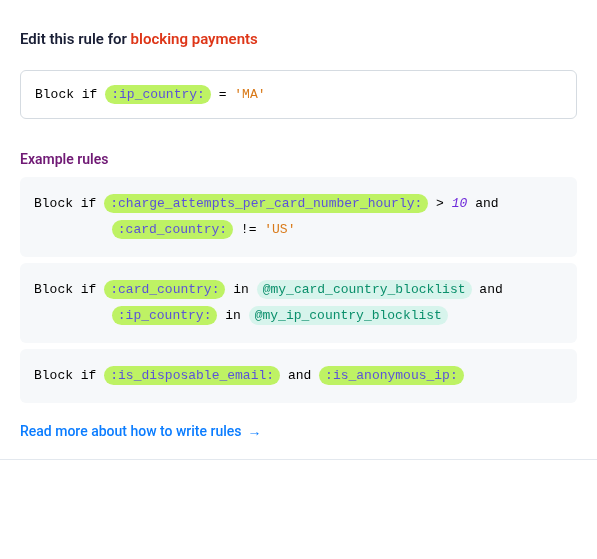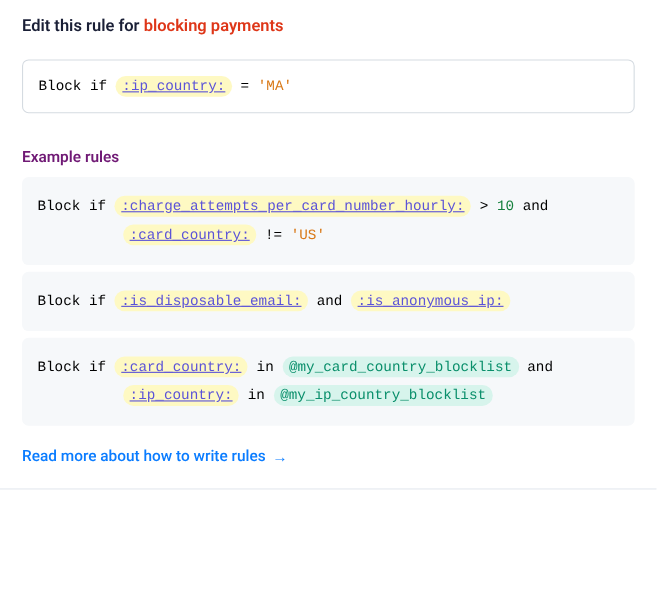--- a/index.html
+++ b/index.html
@@ -4,21 +4,21 @@
 <style>
   * { box-sizing: border-box; }
   body {
     margin: 0;
     font-family: -apple-system, BlinkMacSystemFont, "Segoe UI", Roboto, "Helvetica Neue", Arial, sans-serif;
     font-size: 14px;
     color: #1a1f36;
     background: #ffffff;
     width: 597px;
   }
-  .content { padding: 14px 20px 0 20px; }
+  .content { padding: 30px 20px 0 20px; }
   .title { font-size: 15px; font-weight: 600; margin: 0; }
   .title .highlight { color: #de3618; font-weight: 600; }
   .subtitle { color: #697386; margin: 4px 0 0 0; font-size: 14px; }
   .editor {
     border: 1px solid #d5dbe1;
     border-radius: 6px;
     padding: 16px 14px;
     margin-top: 22px;
     font-family: "SFMono-Regular", Consolas, "Liberation Mono", Menlo, monospace;
     font-size: 13px;
@@ -34,34 +34,33 @@
     background: #f6f8fa;
     border-radius: 6px;
     padding: 14px 14px;
     font-family: "SFMono-Regular", Consolas, "Liberation Mono", Menlo, monospace;
     font-size: 13px;
     color: #2a2f45;
     margin-bottom: 6px;
     line-height: 2;
   }
   .token-field {
-    background: #fef9c3;
+    background: #bef264;
     color: #5b53d8;
     padding: 2px 6px;
     border-radius: 10px;
-    text-decoration: underline;
   }
   .token-list {
     background: #d7f4ec;
     color: #0a8f6b;
     padding: 2px 6px;
     border-radius: 10px;
   }
   .token-string { color: #d97917; text-align: center; }
-  .token-number { color: #15803d; }
+  .token-number { color: #6d28d9; font-style: italic; }
   .kw { color: #000000; }
   .indent { display: inline-block; width: 70px; }
   .link {
     display: inline-flex;
     align-items: flex-start;
     gap: 6px;
     color: #0a7cff;
     font-size: 14px;
     font-weight: 500;
     text-decoration: none;
@@ -104,35 +103,35 @@
     <span class="kw">and</span><br>
     <span class="indent"></span>
     <span class="token-field">:card_country:</span>
     <span class="kw">!=</span>
     <span class="token-string">'US'</span>
   </div>
 
 
   <div class="example">
     <span class="kw">Block if</span>
-    <span class="token-field">:is_disposable_email:</span>
-    <span class="kw">and</span>
-    <span class="token-field">:is_anonymous_ip:</span>
-  </div>
-
-  <div class="example">
-    <span class="kw">Block if</span>
     <span class="token-field">:card_country:</span>
     <span class="kw">in</span>
     <span class="token-list">@my_card_country_blocklist</span>
     <span class="kw">and</span><br>
     <span class="indent"></span>
     <span class="token-field">:ip_country:</span>
     <span class="kw">in</span>
     <span class="token-list">@my_ip_country_blocklist</span>
+  </div>
+
+  <div class="example">
+    <span class="kw">Block if</span>
+    <span class="token-field">:is_disposable_email:</span>
+    <span class="kw">and</span>
+    <span class="token-field">:is_anonymous_ip:</span>
   </div>
 
   <a class="link">
     <span>Read more about how to write rules</span>
     <span class="arrow">→</span>
   </a>
 
 </div>
 
 <div class="footer">

